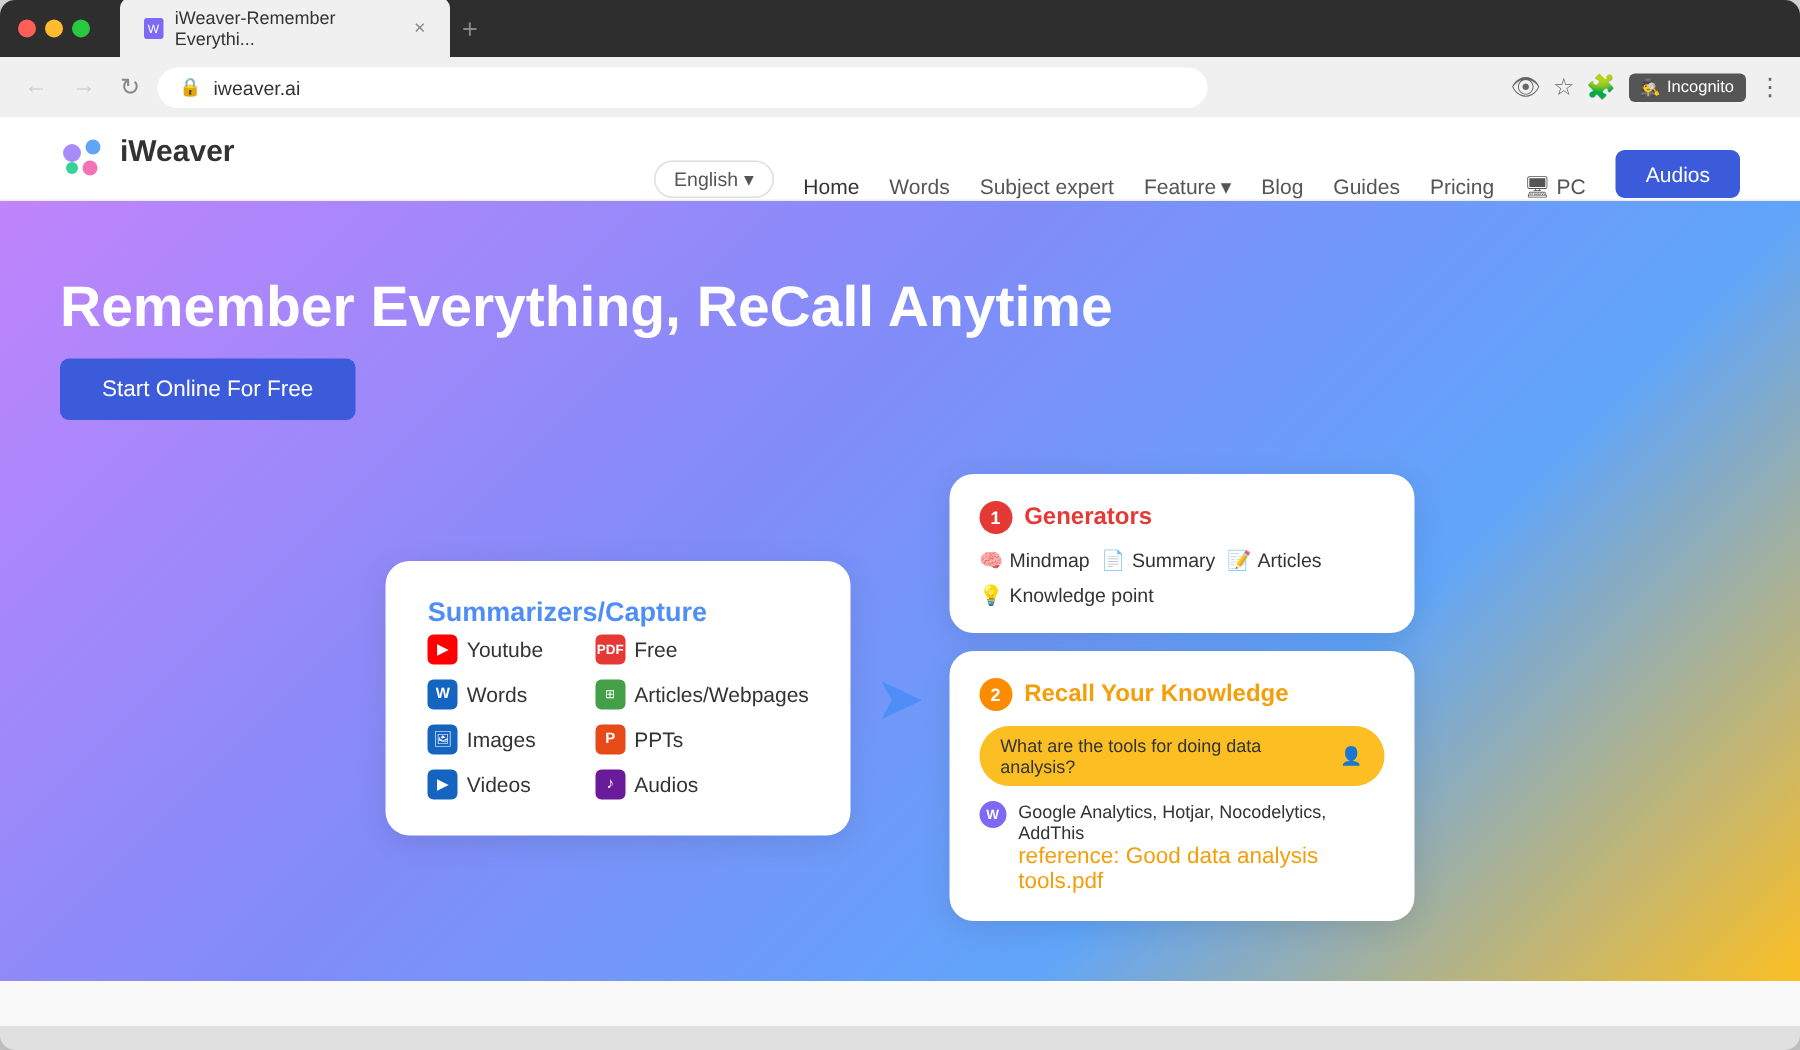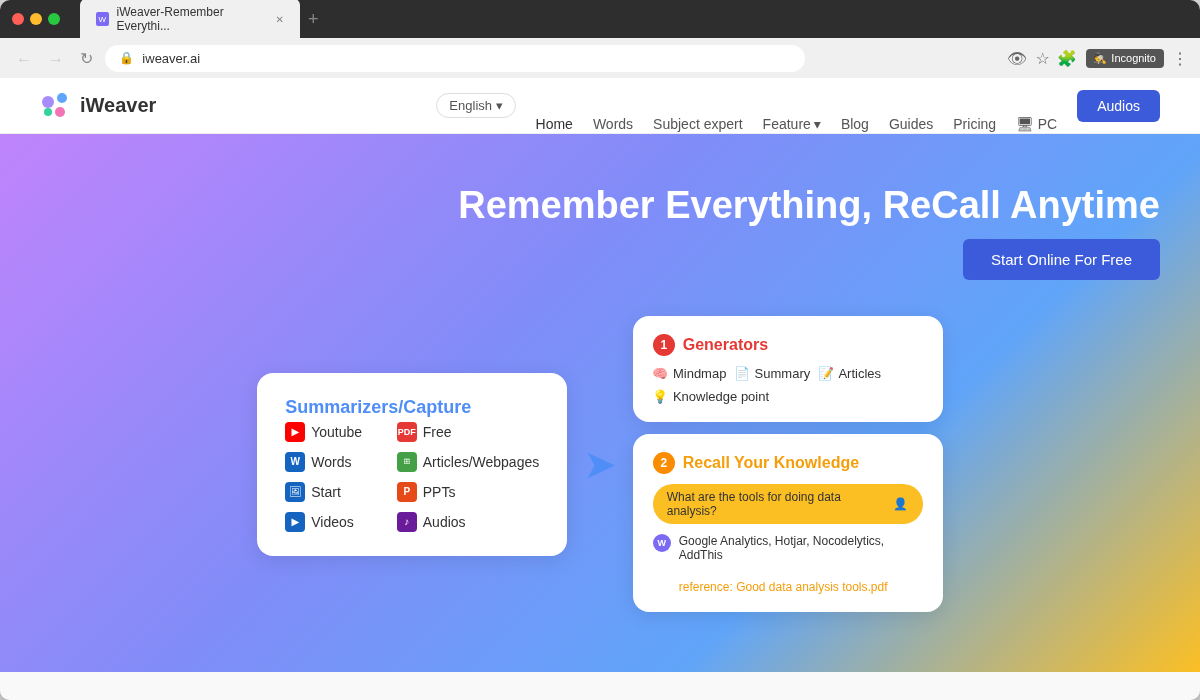--- a/index.html
+++ b/index.html
@@ -30,30 +30,30 @@
     .url-text { color: #333; font-size: 13px; }
     .browser-actions { display: flex; align-items: center; gap: 8px; margin-left: auto; }
     .incognito-badge { background: #555; color: white; font-size: 11px; padding: 3px 8px; border-radius: 4px; display: flex; align-items: center; gap: 4px; }
     .browser-icon-btn { font-size: 16px; color: #666; cursor: pointer; }
 
     
     .page-content { flex: 1; overflow: hidden; display: flex; flex-direction: column; }
 
     
     .navbar { background: white; height: 56px; display: flex; align-items: center; padding: 0 40px; gap: 20px; flex-shrink: 0; border-bottom: 1px solid #eee; }
-    .logo { display: flex; align-items: center; gap: 8px; font-size: 20px; font-weight: 600; color: #333; }
+    .logo { display: flex; gap: 8px; font-size: 20px; font-weight: 600; color: #333; }
     .logo-icon { width: 32px; height: 32px; }
-    .nav-links { display: flex; align-items: center; gap: 20px; margin-left: auto; }
+    .nav-links { display: flex; align-items: flex-end; gap: 20px; margin-left: auto; }
     .lang-btn { border: 1px solid #ddd; border-radius: 20px; padding: 4px 12px; font-size: 13px; color: #555; display: flex; align-items: center; gap: 4px; cursor: pointer; }
     .nav-link { font-size: 14px; color: #555; cursor: pointer; text-decoration: none; display: flex; align-items: center; gap: 3px; margin-top: 36px; }
     .nav-link.active { color: #333; font-weight: 500; }
     .login-btn { background: #3b5bdb; color: white; border: none; border-radius: 6px; padding: 8px 20px; font-size: 14px; font-weight: 500; cursor: pointer; }
 
     
-    .hero { background: linear-gradient(135deg, #c084fc 0%, #818cf8 40%, #60a5fa 70%, #fbbf24 100%); padding: 50px 40px 60px; display: flex; flex-direction: column; align-items: flex-end; flex-shrink: 0; }
+    .hero { background: linear-gradient(135deg, #c084fc 0%, #818cf8 40%, #60a5fa 70%, #fbbf24 100%); padding: 50px 40px 40px; display: flex; flex-direction: column; align-items: flex-start; flex-shrink: 0; }
     .hero-title { font-size: 38px; font-weight: 700; color: white; text-align: center; margin-bottom: 12px; }
     .hero-subtitle { font-size: 14px; color: rgba(255,255,255,0.9); text-align: center; margin-bottom: 24px; }
     .hero-cta { background: #3b5bdb; color: white; border: none; border-radius: 6px; padding: 12px 28px; font-size: 15px; font-weight: 500; cursor: pointer; margin-bottom: 36px; }
 
     
     .cards-row { display: flex; align-items: center; gap: 0; justify-content: center; width: 100%; }
     .feature-card { background: white; border-radius: 16px; padding: 24px 28px; box-shadow: 0 4px 20px rgba(0,0,0,0.1); }
     .capture-card { width: 310px; }
     .card-title { font-size: 18px; font-weight: 600; color: #4f8ef7; margin-bottom: 4px; }
     .capture-grid { display: grid; grid-template-columns: 1fr 1fr; gap: 10px 16px; }
@@ -77,21 +77,21 @@
     .num-badge { width: 22px; height: 22px; border-radius: 50%; display: flex; align-items: center; justify-content: center; font-size: 12px; font-weight: 700; color: white; flex-shrink: 0; }
     .badge-red { background: #e53935; }
     .badge-orange { background: #fb8c00; }
     .gen-items { display: flex; flex-wrap: wrap; gap: 8px; }
     .gen-item { display: flex; align-items: center; gap: 4px; font-size: 13px; color: #333; }
 
     .recall-card { border-radius: 16px; padding: 18px 20px; box-shadow: 0 4px 20px rgba(0,0,0,0.1); background: white; }
     .recall-title { font-size: 16px; font-weight: 600; color: #f59e0b; margin-bottom: 10px; display: flex; align-items: center; gap: 8px; }
     .query-bubble { background: #fbbf24; border-radius: 20px; padding: 6px 14px; font-size: 12px; color: #333; display: inline-flex; align-items: center; gap: 8px; margin-bottom: 10px; }
     .recall-answer { display: flex; align-items: flex-start; gap: 8px; font-size: 12px; color: #333; }
-    .recall-ref { font-size: 12px; color: #888; margin-top: 18px; }
+    .recall-ref { font-size: 15px; color: #888; }
     .recall-ref span { color: #f59e0b; }
 
     
     .pros-section { background: #f9f9f9; padding: 30px 40px 0; flex-shrink: 0; }
   </style>
 </head>
 <body>
 
 <div class="browser-frame">
 
@@ -180,21 +180,21 @@
             <div class="capture-item">
               <div class="capture-icon icon-word" style="color:white;font-size:10px;font-weight:700;">W</div>
               <span>Words</span>
             </div>
             <div class="capture-item">
               <div class="capture-icon icon-article" style="color:white;font-size:8px;">⊞</div>
               <span>Articles/Webpages</span>
             </div>
             <div class="capture-item">
               <div class="capture-icon icon-img" style="color:white;font-size:10px;">🖼</div>
-              <span>Start</span>
+              <span>Images</span>
             </div>
             <div class="capture-item">
               <div class="capture-icon icon-ppt" style="color:white;font-size:10px;font-weight:700;">P</div>
               <span>PPTs</span>
             </div>
             <div class="capture-item">
               <div class="capture-icon icon-video" style="color:white;font-size:10px;">▶</div>
               <span>Videos</span>
             </div>
             <div class="capture-item">

